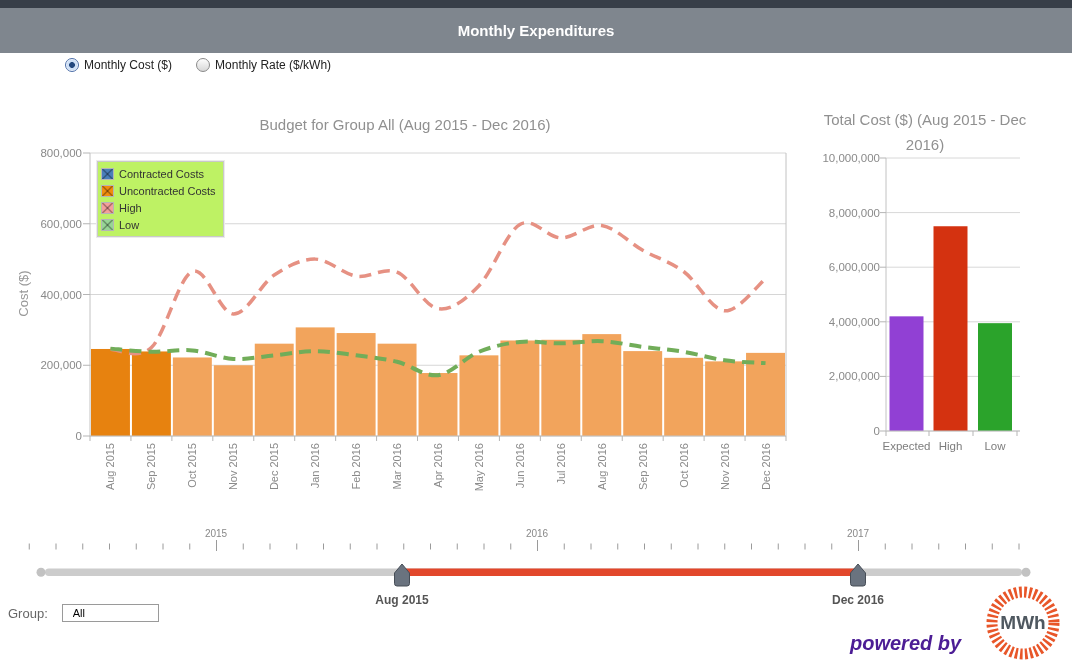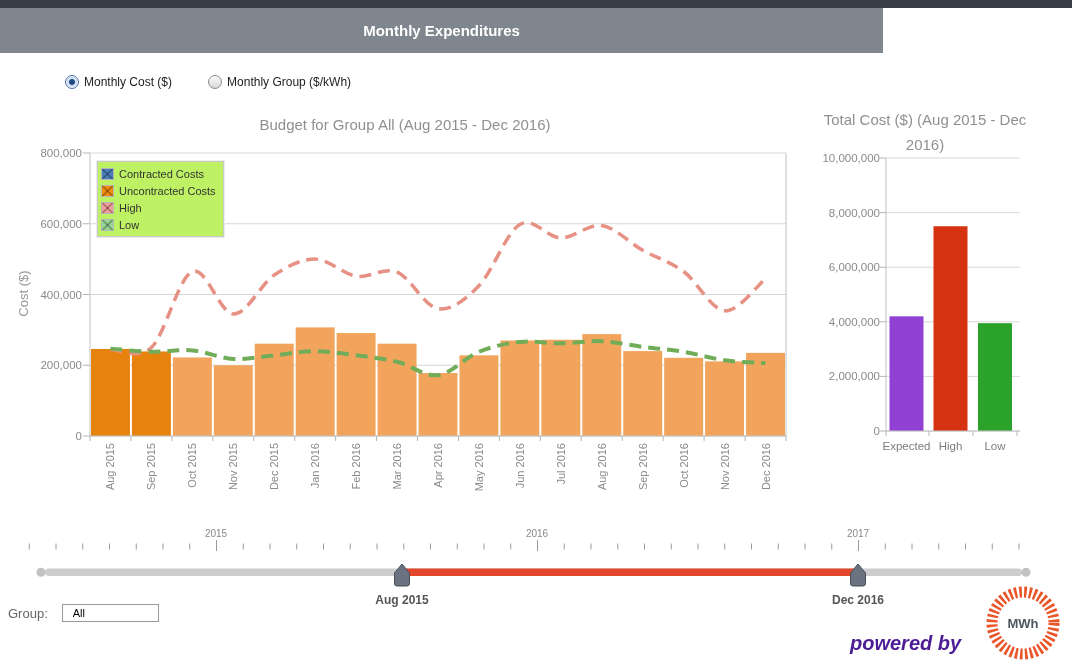--- a/index.html
+++ b/index.html
@@ -1,24 +1,24 @@
 <!DOCTYPE html>
 <html><head>
 <meta charset="utf-8">
 <style>
   * { margin:0; padding:0; box-sizing:border-box; }
   html,body { width:1072px; height:664px; background:#fff; overflow:hidden;
               font-family:"Liberation Sans", sans-serif; position:relative; }
 
   .topbar { position:absolute; left:0; top:0; width:1072px; height:8px; background:#373e48; }
-  .header { position:absolute; left:0; top:8px; width:883px; height:45px; background:#7f868e;
+  .header { position:absolute; left:0; top:8px; width:1072px; height:45px; background:#7f868e;
             display:flex; align-items:center; justify-content:center; }
   .header .title { color:#fff; font-weight:bold; font-size:15px; }
 
-  .controls { position:absolute; left:65px; top:75px; display:flex; gap:36px; }
+  .controls { position:absolute; left:65px; top:58px; display:flex; gap:24px; }
   .radio-group { display:flex; align-items:center; gap:5px; font-size:12px; color:#222; cursor:default; }
   .radio { width:14px; height:14px; border-radius:50%; border:1px solid #8a8a8a;
            background:linear-gradient(#fdfdfd,#d7d7d7); display:inline-block; }
   .radio.selected { border-color:#4d6fa8;
            background:radial-gradient(circle at 50% 50%, #24497f 0 2.6px, #cfe0f6 3.2px 5px, #eef4fd 5.4px); }
 
   .chart-title { position:absolute; color:#909090; font-size:15px; text-align:center; }
   #main-title { left:60px; top:116px; width:690px; }
   #side-title { left:815px; top:107px; width:220px; line-height:25px; }
 
@@ -42,38 +42,38 @@
   .group-row { position:absolute; left:8px; top:604px; display:flex; align-items:center; }
   .group-row label { font-size:13px; color:#666; margin-right:14px; }
   .group-row input { width:97px; height:18px; border:1px solid #9a9a9a; font-size:11px;
                      padding:1px 10px; font-family:"Liberation Sans", sans-serif; color:#000; }
 
   .powered { position:absolute; left:850px; top:632px; font-size:20px; font-weight:bold;
              font-style:italic; color:#4c1d95; }
   #logo { position:absolute; left:984px; top:584px; width:78px; height:78px; }
   #logo-text { position:absolute; left:984px; top:584px; width:78px; height:78px;
                display:flex; align-items:center; justify-content:center;
-               font-size:13px; font-weight:bold; color:#4f5860; letter-spacing:0; }
+               font-size:19px; font-weight:bold; color:#4f5860; letter-spacing:0; }
 </style>
 </head>
 <body>
 
 <div class="topbar"></div>
 <div class="header">
   <span class="title">Monthly Expenditures</span>
 </div>
 
 <div class="controls">
   <span class="radio-group">
     <span class="radio selected"></span>
     <span>Monthly Cost ($)</span>
   </span>
   <span class="radio-group">
     <span class="radio"></span>
-    <span>Monthly Group ($/kWh)</span>
+    <span>Monthly Rate ($/kWh)</span>
   </span>
 </div>
 
 <div id="main-title" class="chart-title">Budget for Group All (Aug 2015 - Dec 2016)</div>
 <div id="main-ylabel">Cost ($)</div>
 <svg id="main-chart" class="layer" width="800" height="380">
     <line x1="90" y1="296" x2="786" y2="296" stroke="#d6d6d6" stroke-width="1"></line>
     <line x1="90" y1="225.25" x2="786" y2="225.25" stroke="#d6d6d6" stroke-width="1"></line>
     <line x1="90" y1="154.5" x2="786" y2="154.5" stroke="#d6d6d6" stroke-width="1"></line>
     <line x1="90" y1="83.75" x2="786" y2="83.75" stroke="#d6d6d6" stroke-width="1"></line>

